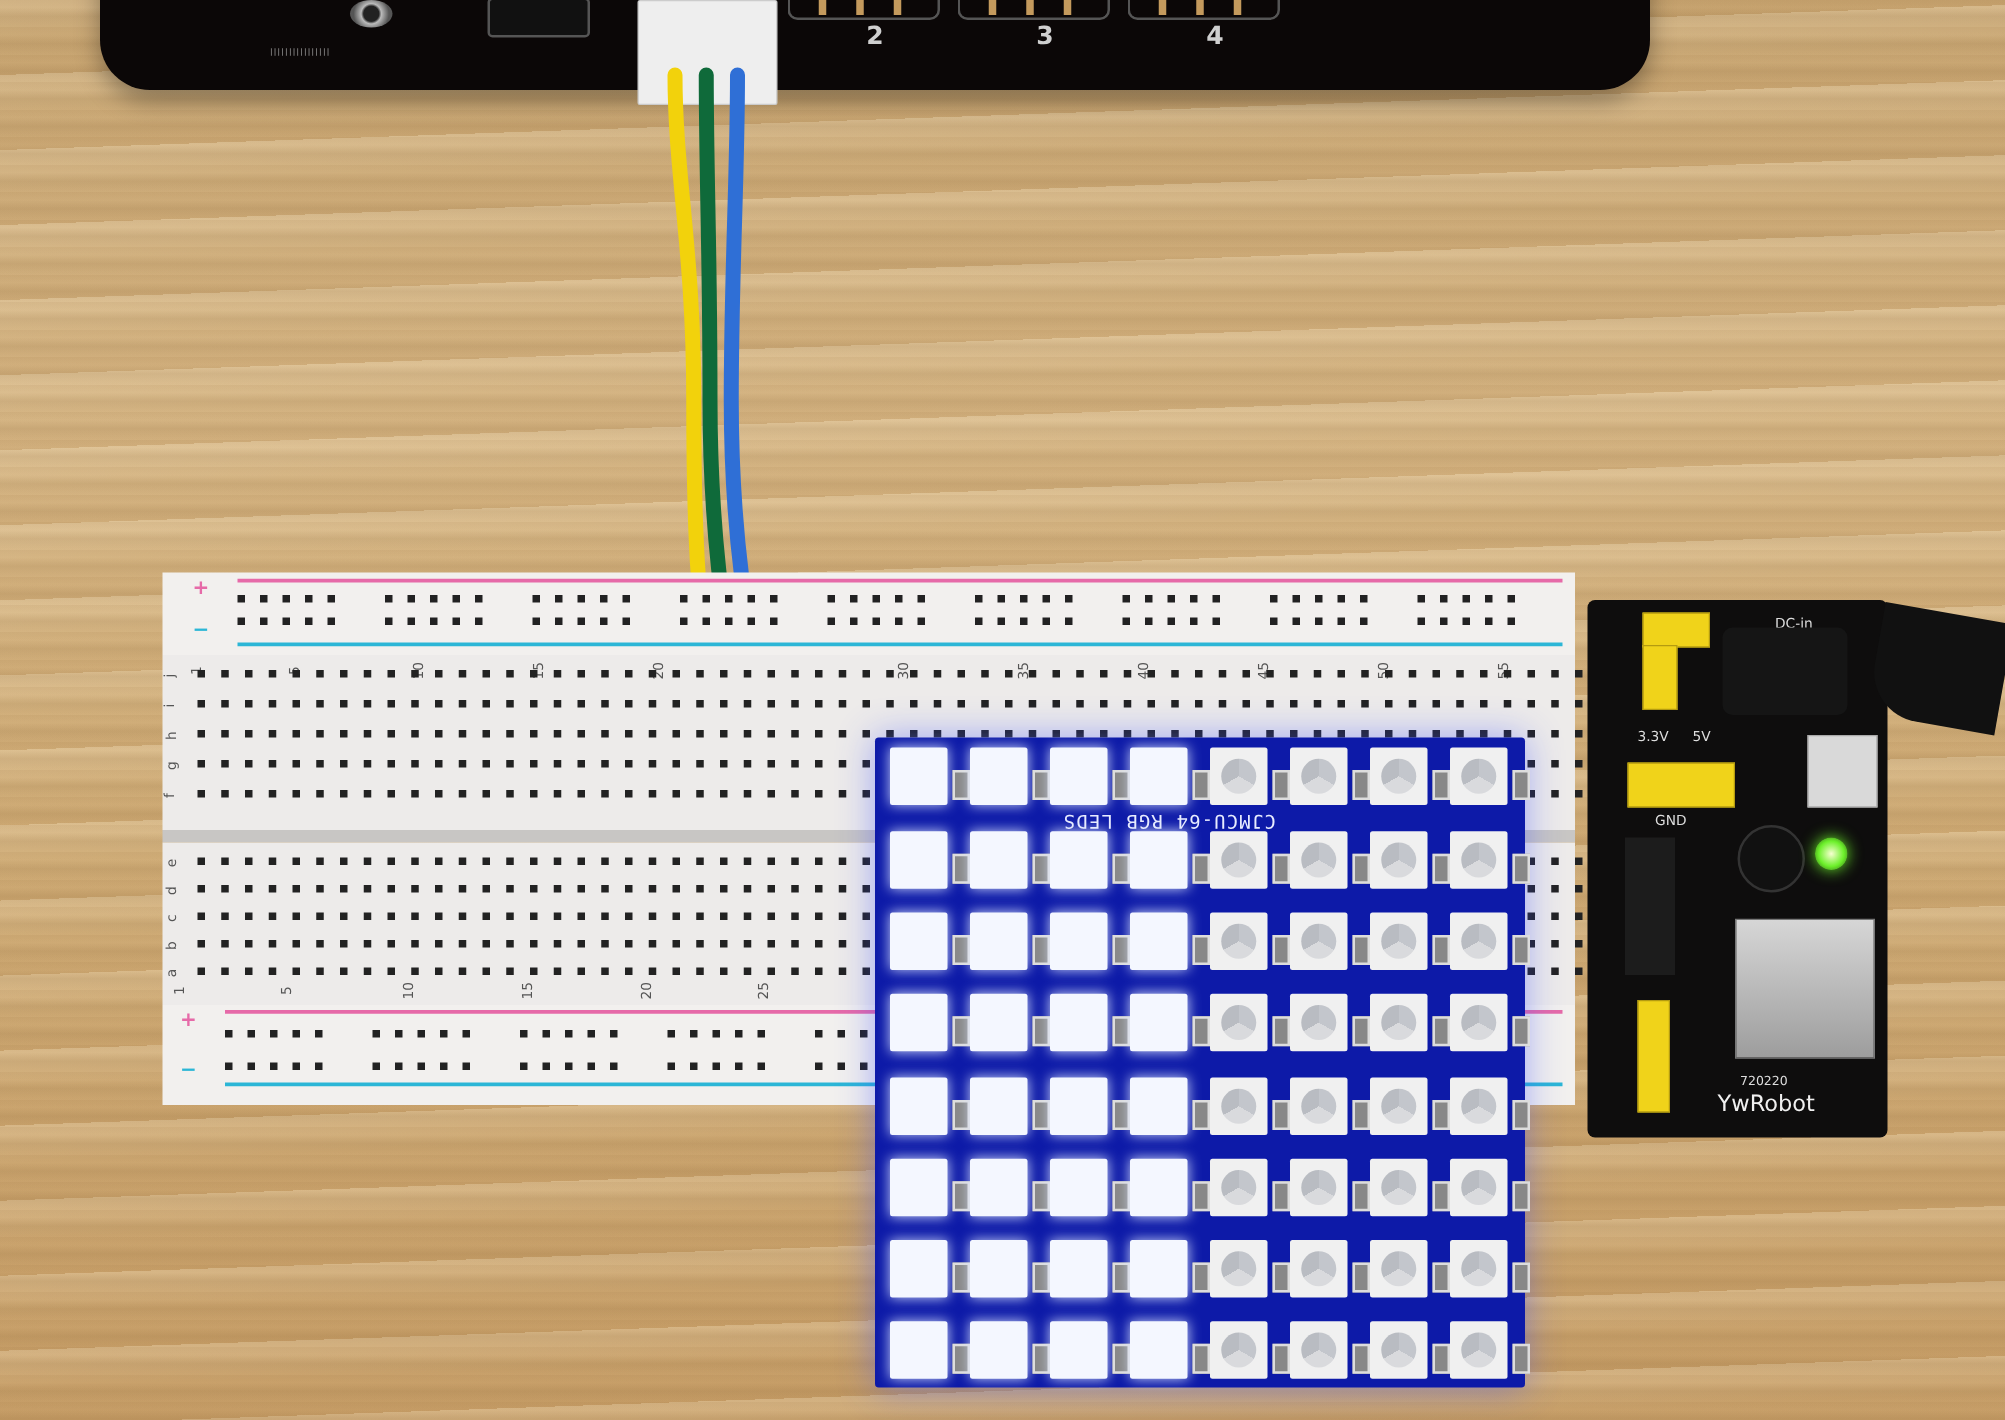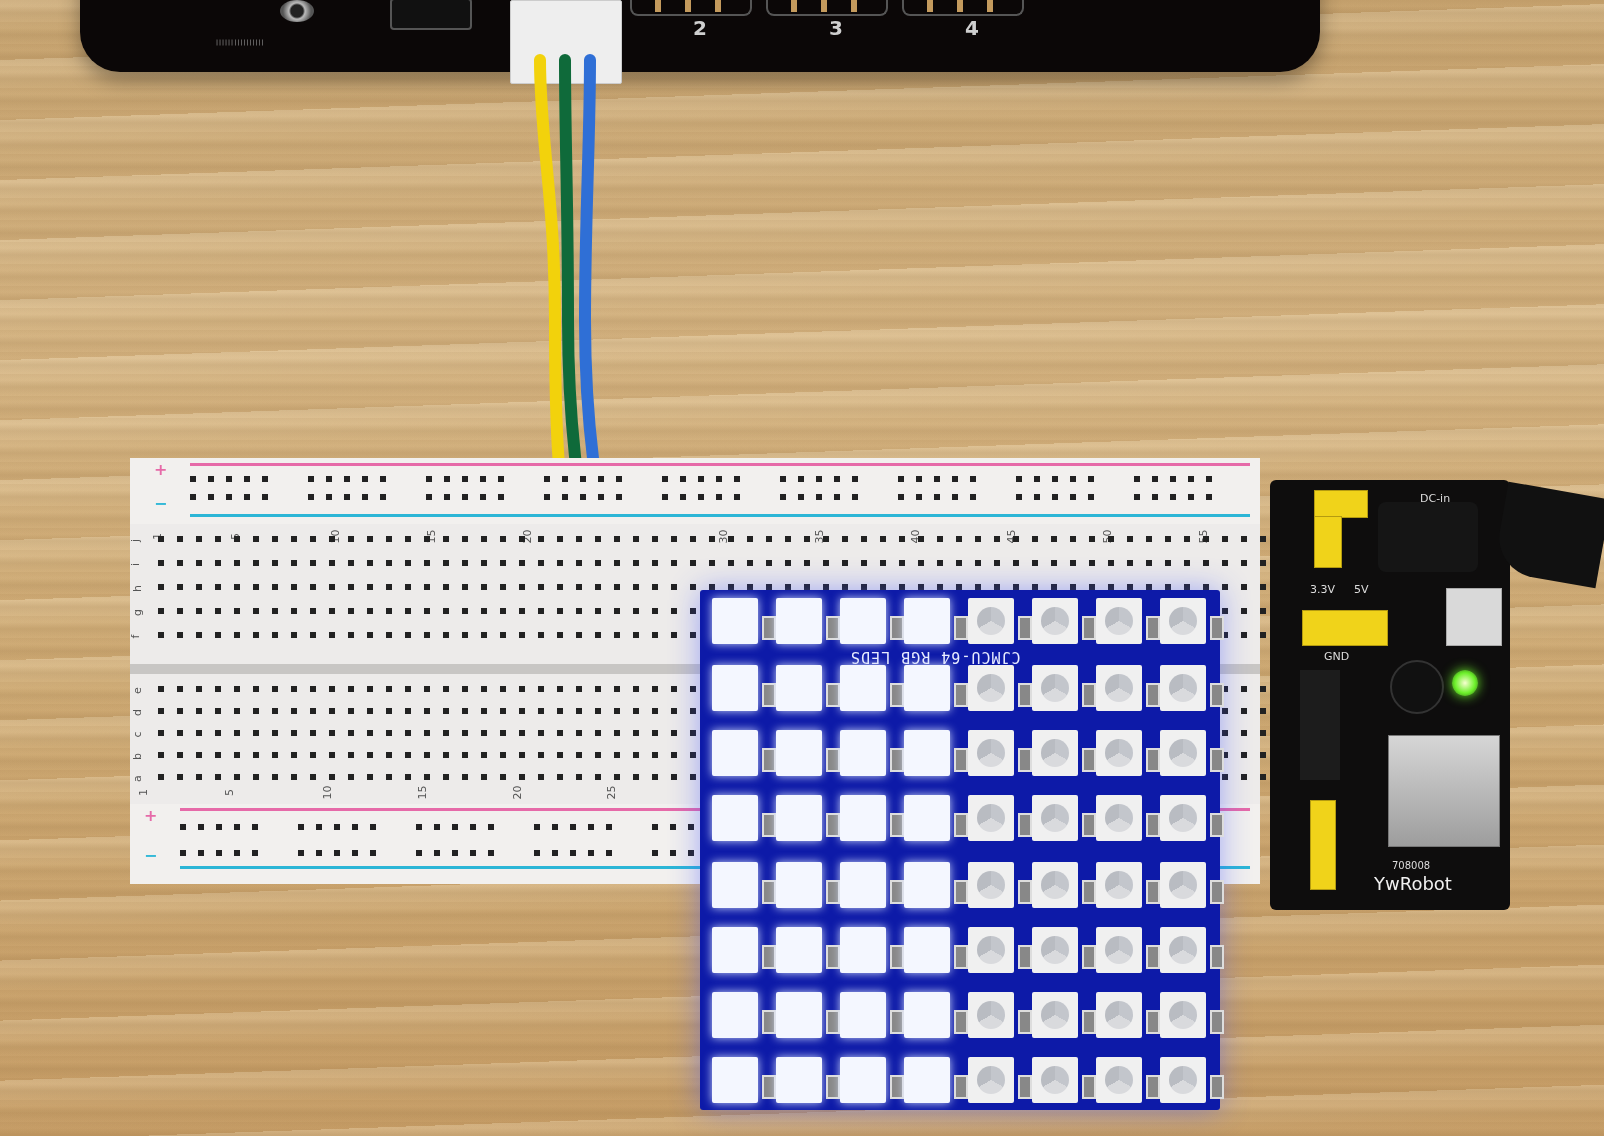--- a/index.html
+++ b/index.html
@@ -918,21 +918,21 @@
   <span class="lbl" style="left:40px;top:103px">3.3V</span>
   <span class="lbl" style="left:84px;top:103px">5V</span>
   <div class="yellow abs" style="left:32px;top:130px;width:84px;height:34px;"></div>
   <div class="abs" style="left:176px;top:108px;width:54px;height:56px;background:#d9d9d9;border:1px solid #aaa;"></div>
   <span class="lbl" style="left:54px;top:170px">GND</span>
   <div class="abs" style="left:120px;top:180px;width:50px;height:50px;border-radius:50%;background:#111;border:2px solid #333;"></div>
   <div class="abs" style="left:182px;top:190px;width:26px;height:26px;border-radius:50%;background:radial-gradient(circle,#f7ffd0,#6cf02a 55%,rgba(108,240,42,.3));box-shadow:0 0 12px #6cf02a;"></div>
   <div class="abs" style="left:30px;top:190px;width:40px;height:110px;background:#1c1c1c;"></div>
   <div class="abs" style="left:118px;top:255px;width:110px;height:110px;background:linear-gradient(#d6d6d6,#9d9d9d);border:1px solid #777;"></div>
   <div class="yellow abs" style="left:40px;top:320px;width:24px;height:88px;"></div>
-  <span class="lbl" style="left:122px;top:380px;font-size:10px">708008</span>
+  <span class="lbl" style="left:122px;top:380px;font-size:10px">720220</span>
   <span class="lbl" style="left:104px;top:393px;font-size:18px;color:#f0f0f0">YwRobot</span>
 </div>
 <div class="abs" style="left:1500px;top:490px;width:104px;height:90px;background:#111;border-radius:0 0 0 40px;transform:rotate(10deg);"></div>
 
 <div id="matrix" class="abs">
   <span class="silk">CJMCU-64 RGB LEDS</span>
   <div id="leds">
       <div class="led" style="left: 12px; top: 8px;"></div>
       <div class="res" style="left: 62px; top: 26px;"></div>
       <div class="led" style="left: 76px; top: 8px;"></div>

